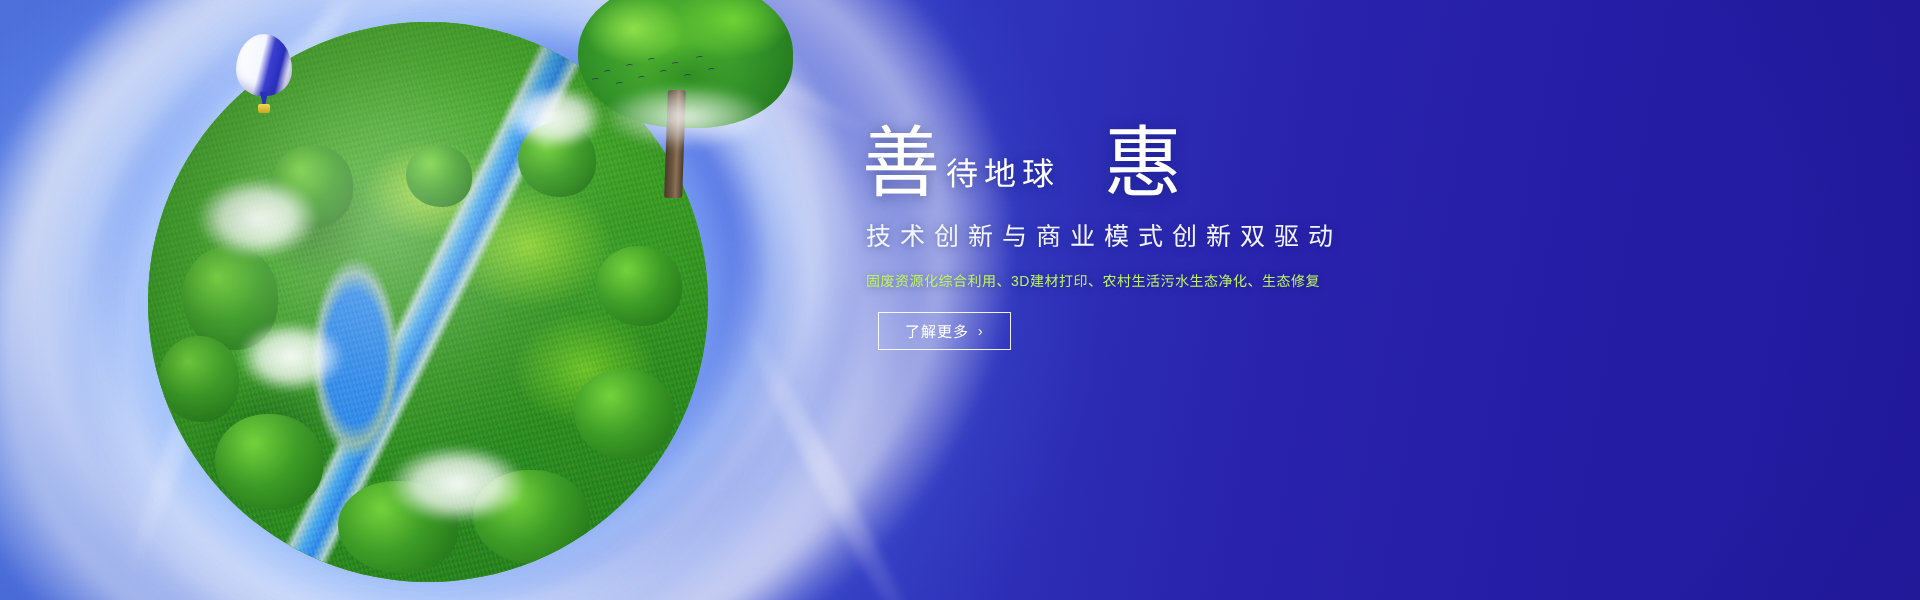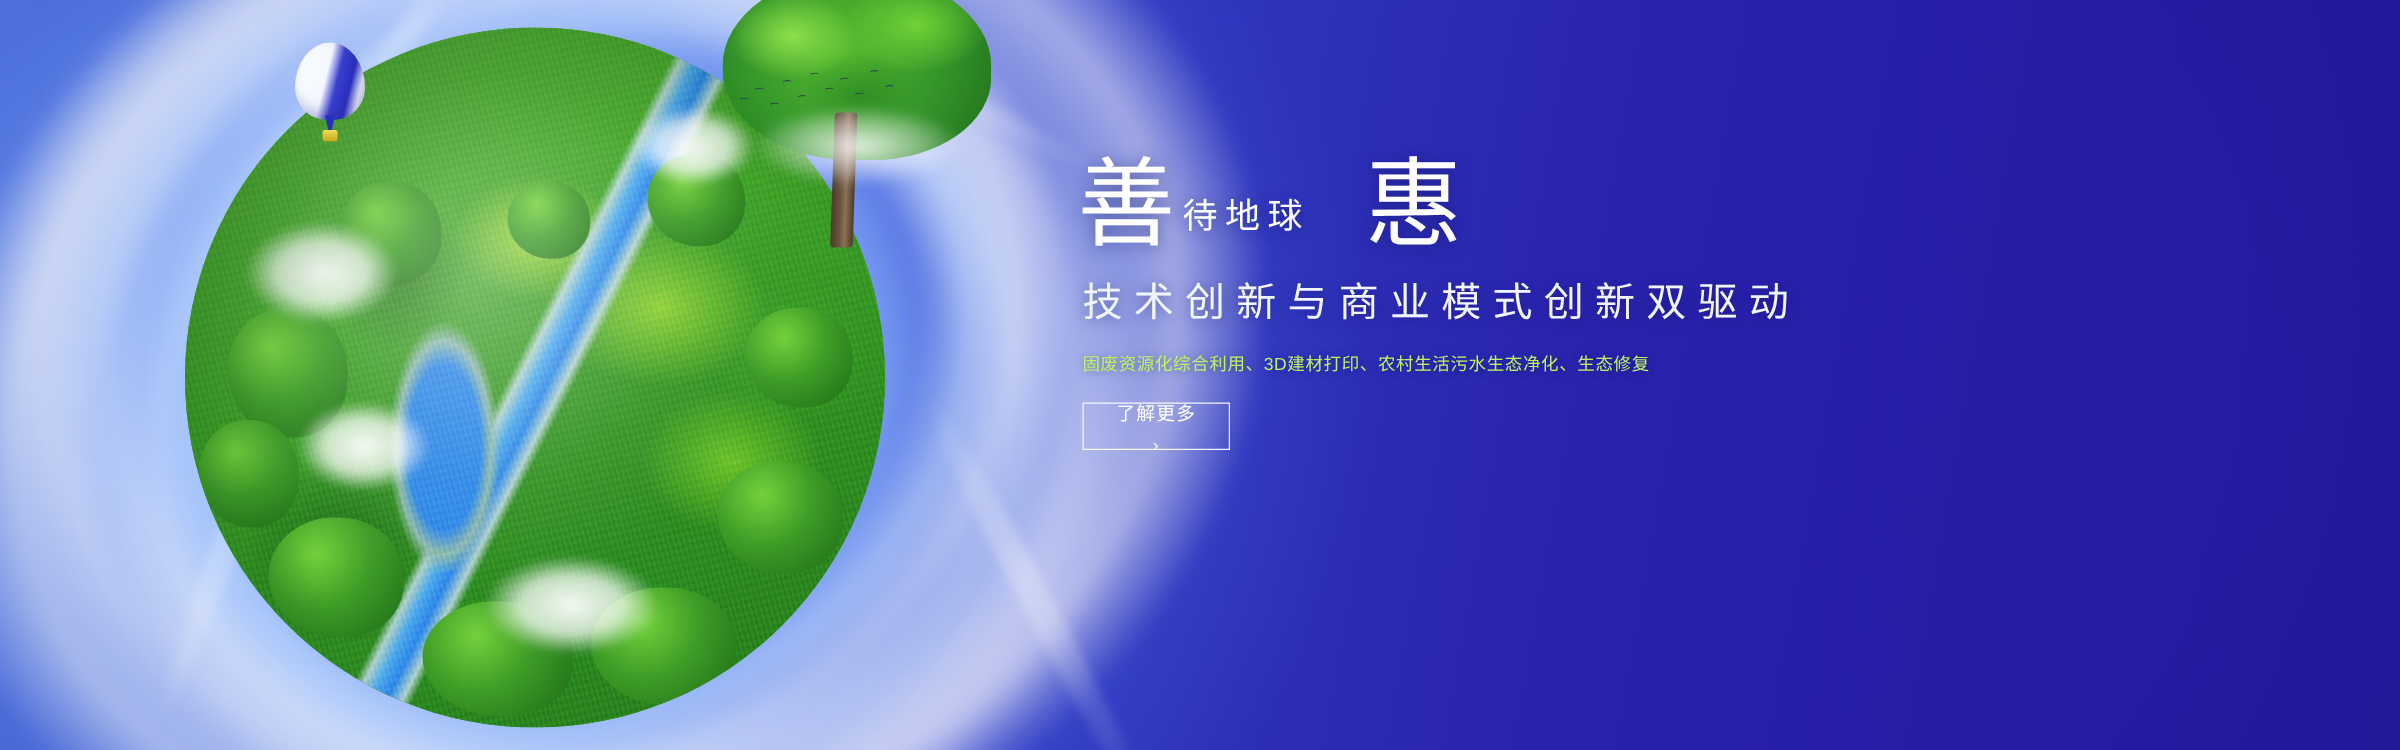--- a/index.html
+++ b/index.html
@@ -239,33 +239,33 @@
   .headline .grp { display:flex; align-items:flex-end; }
   .headline .big {
     font-family:"Liberation Serif", "DejaVu Serif", serif;
     font-size:78px;
     line-height:0.92;
     font-weight:400;
     letter-spacing:0;
     text-shadow:0 2px 14px rgba(10,20,90,0.45);
   }
   .headline .small {
-    font-family:Liberation Mono, monospace;
-    font-size:28px;
+    font-family:Liberation Serif, serif;
+    font-size:32px;
     line-height:1;
     font-weight:400;
     letter-spacing:6px;
     padding-bottom:10px;
     margin-left:6px;
     text-shadow:0 2px 12px rgba(10,20,90,0.45);
   }
   .headline .gap { width:44px; }
 
   .subtitle {
-    font-size:32px;
+    font-size:25px;
     letter-spacing:9px;
     font-weight:400;
     color:#f2f5ff;
     margin:16px 0 0 4px;
     text-shadow:0 1px 10px rgba(10,20,90,0.40);
     white-space:nowrap;
   }
 
   .description {
     font-size:14px;
@@ -274,33 +274,32 @@
     margin:18px 0 0 4px;
     text-shadow:0 1px 8px rgba(10,20,90,0.40);
     white-space:nowrap;
   }
 
   .cta {
     display:inline-flex;
     align-items:center;
     justify-content:center;
     gap:9px;
-    margin:22px 0 0 4px;
+    margin:22px 0 0 16px;
     padding:0 26px;
     height:38px;
     min-width:115px;
     background:transparent;
     border:1px solid rgba(255,255,255,0.92);
     color:#ffffff;
     font-size:15px;
     letter-spacing:1px;
     font-family:"Liberation Sans", sans-serif;
     cursor:pointer;
     text-decoration:none;
-    flex-direction:column;
   }
   .cta .chev { font-size:14px; line-height:1; opacity:.95; }
 </style>
 </head>
 <body>
 
 <div class="banner">
 
   <div class="sky-fallback"></div>
   <div class="sky-glow"></div>

